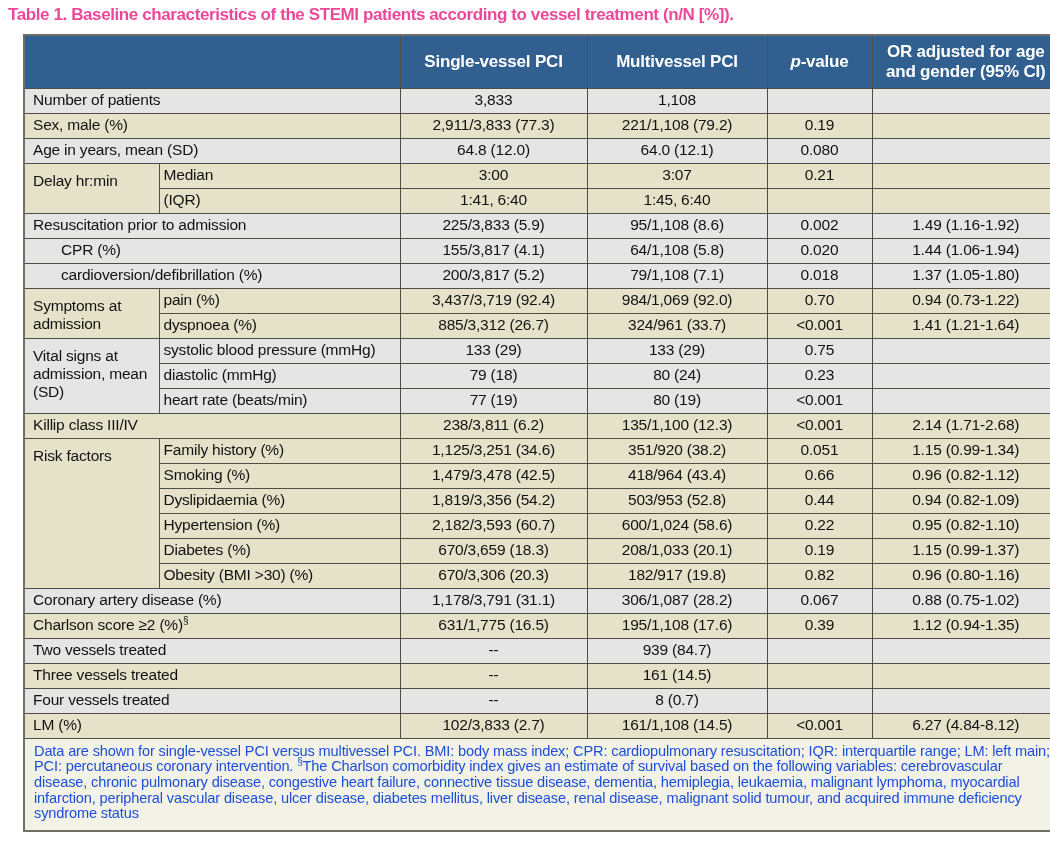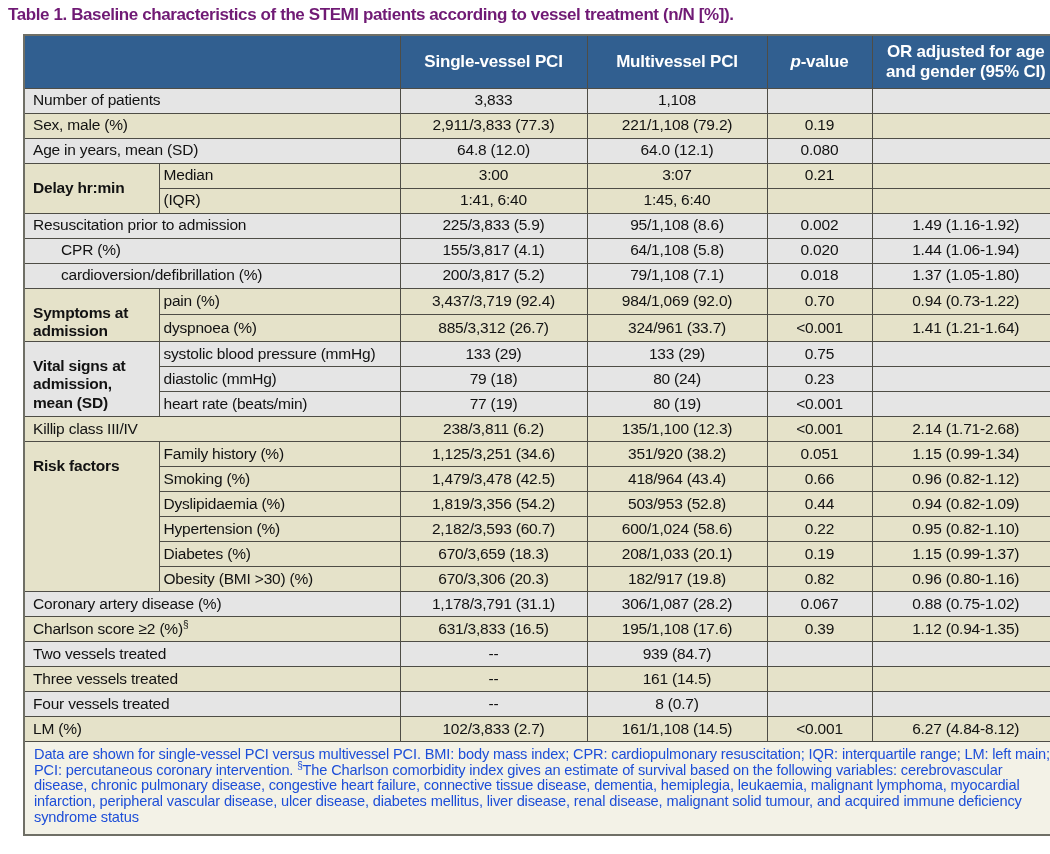--- a/index.html
+++ b/index.html
@@ -3,21 +3,21 @@
 <meta charset="utf-8">
 <style>
   html, body { margin:0; padding:0; background:#ffffff; }
   body { font-family:"Liberation Sans", sans-serif; }
   .page {
     width:1050px; height:854px; box-sizing:border-box;
     background:#ffffff; overflow:hidden; padding-top:3px;
   }
   .title {
     font-weight:700; font-size:17px; letter-spacing:-0.4px;
-    color:#701a75; margin:2px 0 9px 8px; white-space:nowrap;
+    color:#ec4899; margin:2px 0 9px 8px; white-space:nowrap;
   }
   table.tbl {
     border-collapse:collapse; table-layout:fixed;
     width:1036px; margin-left:23px;
     border:2px solid #6f6f66;
   }
   .tbl th, .tbl td { border:1px solid #4e4d46; box-sizing:border-box; }
   thead th {
     background:#315f90; color:#ffffff;
     font-size:17px; font-weight:700; height:53px;
@@ -30,22 +30,22 @@
     font-size:15.5px; color:#121212; height:25px;
     padding:1px 8px; letter-spacing:-0.2px; line-height:1.05;
     overflow:hidden; white-space:nowrap;
   }
   tr.shade-light td { background:#e5e5e5; }
   tr.shade-dark  td { background:#e5e2c9; }
   td.val { text-align:center; padding:1px 2px; }
   td.row-label { text-align:left; }
   td.row-label.indent { padding-left:36px; }
   td.group-label {
-    vertical-align:top; padding-top:15px; line-height:1.18;
-    white-space:normal; overflow:visible;font-weight:bold;
+    vertical-align:top; padding-top:8px; line-height:1.18;
+    white-space:normal; overflow:visible;
   }
   td.sub-label { padding-left:4px; }
   sup.mark { font-size:10px; line-height:0; }
   tfoot td.footnote {
     background:#f3f2e7; font-size:14.6px; line-height:15.7px;
     padding:5px 9px 8px 9px; letter-spacing:-0.15px; color:#1d4ed8;
     white-space:normal; height:auto; text-align:left;
   }
   thead th i { font-style:italic; }
 </style>
@@ -220,21 +220,21 @@
         </tr>
         <tr class="shade-light">
           <td class="row-label" colspan="2">Coronary artery disease (%)</td>
           <td class="val">1,178/3,791 (31.1)</td>
           <td class="val">306/1,087 (28.2)</td>
           <td class="val">0.067</td>
           <td class="val">0.88 (0.75-1.02)</td>
         </tr>
         <tr class="shade-dark">
           <td class="row-label" colspan="2">Charlson score ≥2 (%)<sup class="mark">§</sup></td>
-          <td class="val">631/3,833 (16.5)</td>
+          <td class="val">631/1,775 (16.5)</td>
           <td class="val">195/1,108 (17.6)</td>
           <td class="val">0.39</td>
           <td class="val">1.12 (0.94-1.35)</td>
         </tr>
         <tr class="shade-light">
           <td class="row-label" colspan="2">Two vessels treated</td>
           <td class="val">--</td>
           <td class="val">939 (84.7)</td>
           <td class="val"></td>
           <td class="val"></td>

